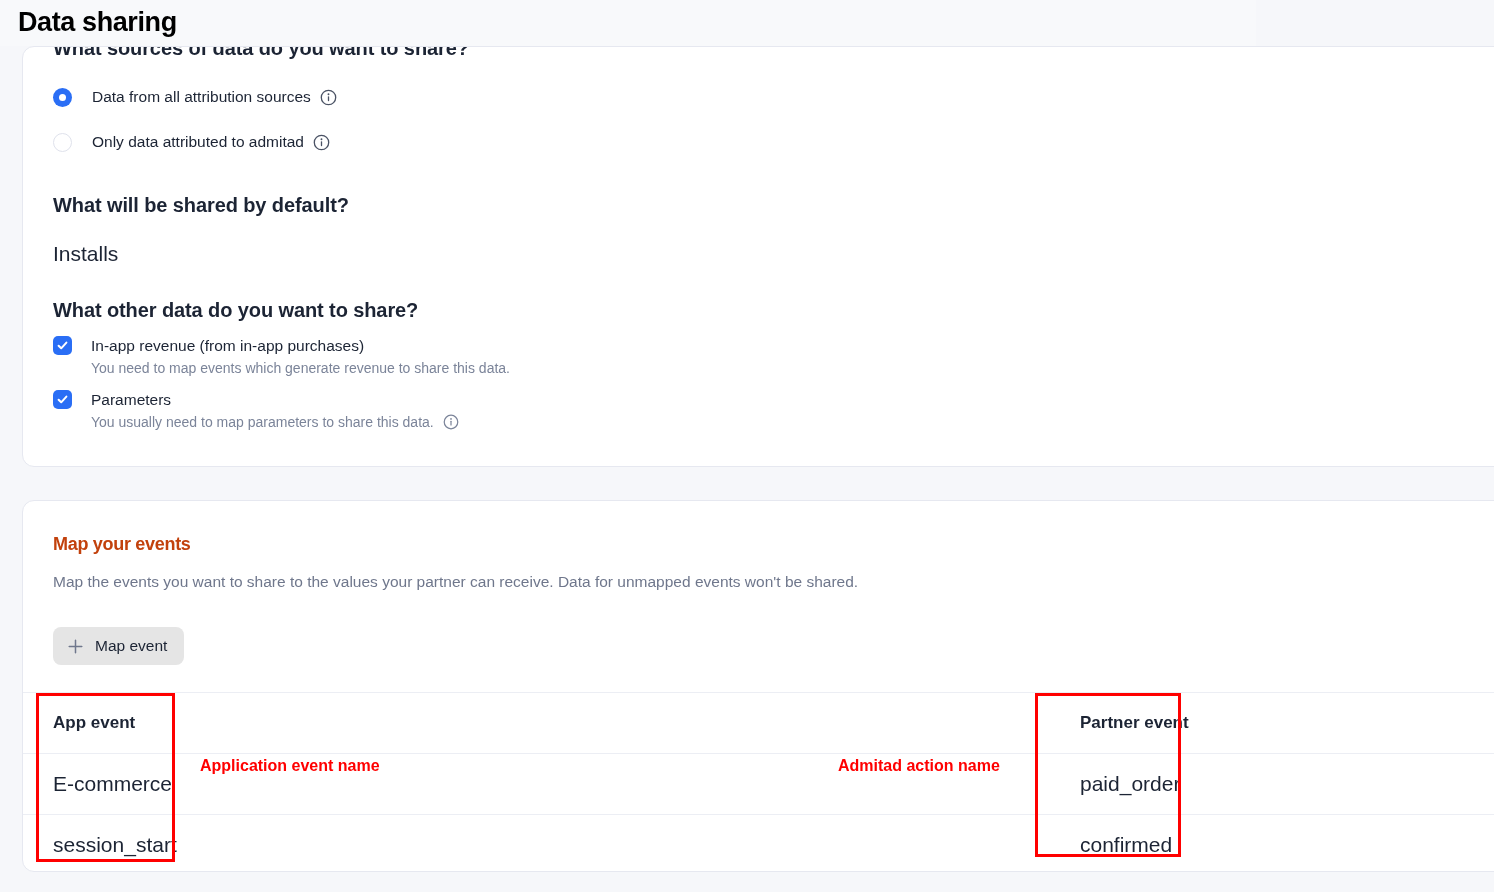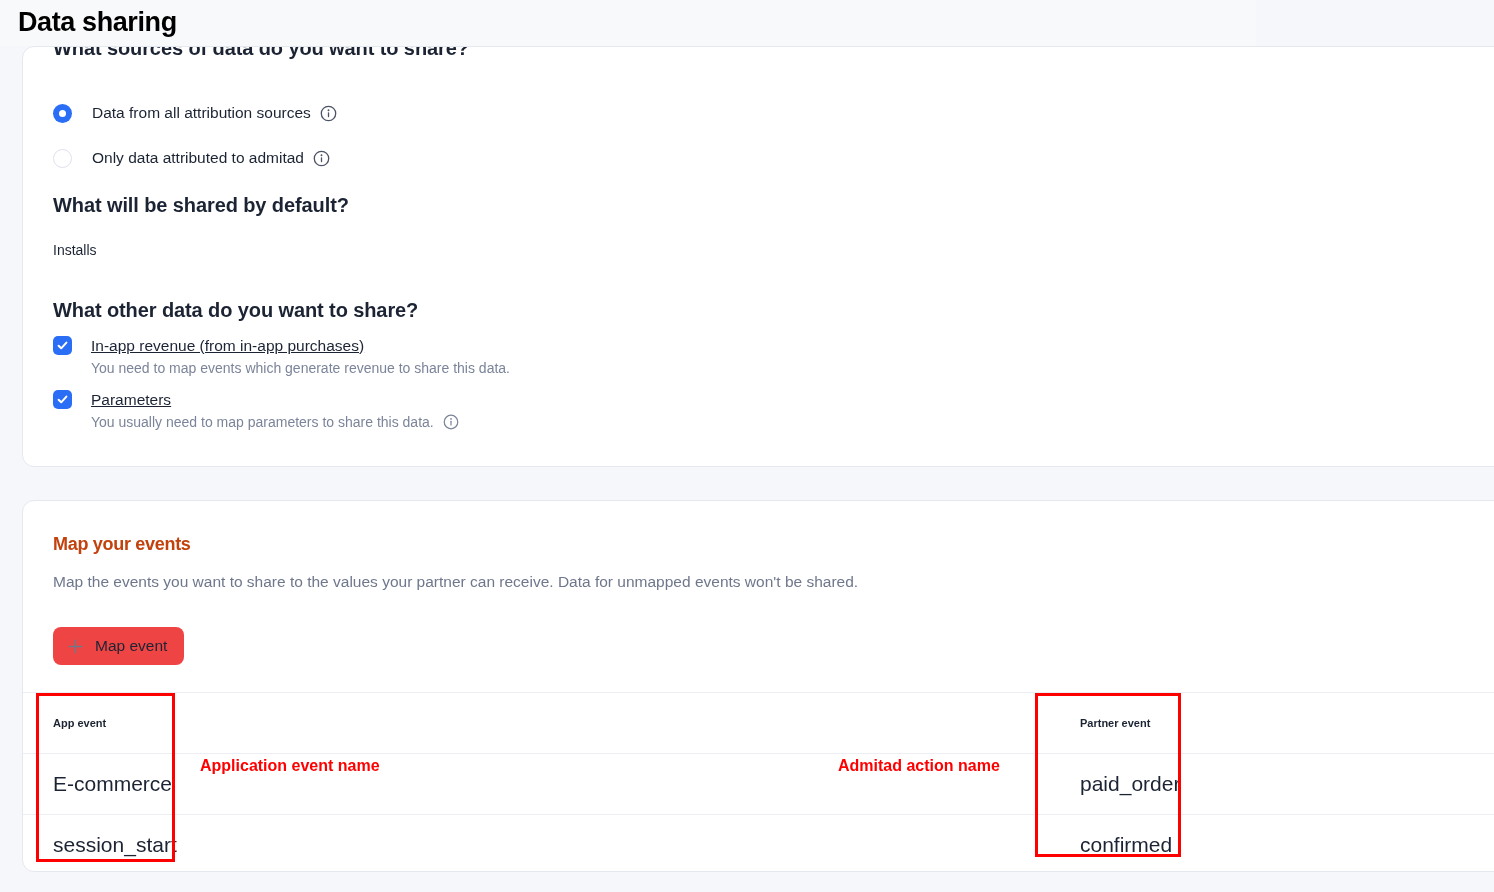--- a/index.html
+++ b/index.html
@@ -69,21 +69,21 @@
     letter-spacing: -0.1px;
   }
 
   
   .heading-clipped {
     position: absolute;
     top: -10px;
     left: 30px;
   }
 
-  .radio-group { position: absolute; top: 34px; left: 30px; margin-top: 16px; }
+  .radio-group { position: absolute; top: 34px; left: 30px; }
   .radio-row {
     display: flex;
     align-items: center;
     height: 32px;
     margin-bottom: 13px;
   }
   .radio {
     width: 19px; height: 19px;
     border-radius: 50%;
     flex: 0 0 auto;
@@ -113,31 +113,30 @@
     align-items: center;
     justify-content: center;
     margin-left: 9px;
     vertical-align: -2px;
   }
   .info-icon svg { display: block; }
 
   .block-default  { position: absolute; top: 147px; left: 30px; }
   .block-default .value {
     margin-top: 25px;
-    font-size: 14px;
+    font-size: 21px;
     color: #1c2434;
   }
 
   .block-other { position: absolute; top: 252px; left: 30px; }
 
   .check-row {
     display: flex;
     align-items: center;
     margin-top: 14px;
-    text-decoration: underline;
   }
   .checkbox {
     width: 19px; height: 19px;
     border-radius: 5px;
     background: #2a6ef5;
     flex: 0 0 auto;
     display: flex;
     align-items: center;
     justify-content: center;
   }
@@ -174,21 +173,21 @@
   }
 
   .map-event-btn {
     position: absolute;
     top: 126px; left: 30px;
     height: 38px;
     padding: 0 17px 0 14px;
     display: flex;
     align-items: center;
     gap: 11px;
-    background: #ef4444;
+    background: #e5e5e5;
     border: none;
     border-radius: 8px;
     font-family: inherit;
     font-size: 15.5px;
     color: #1c2434;
     cursor: pointer;
   }
   .plus-icon { color: #6f778c; }
   .plus-icon svg { display: block; }
 
@@ -200,21 +199,21 @@
     border-collapse: collapse;
   }
   .evt-table tr { height: 61px; }
   .evt-table th, .evt-table td {
     border-top: 1px solid #eceef4;
     text-align: left;
     padding: 0;
     vertical-align: middle;
   }
   .evt-table th {
-    font-size: 11px;
+    font-size: 17px;
     font-weight: 700;
     color: #1c2434;
   }
   .evt-table td {
     font-size: 21px;
     font-weight: 400;
     color: #1c2434;
   }
   .col-app     { width: 175px; padding-left: 30px !important; }
   .col-mid     { width: 860px; }

